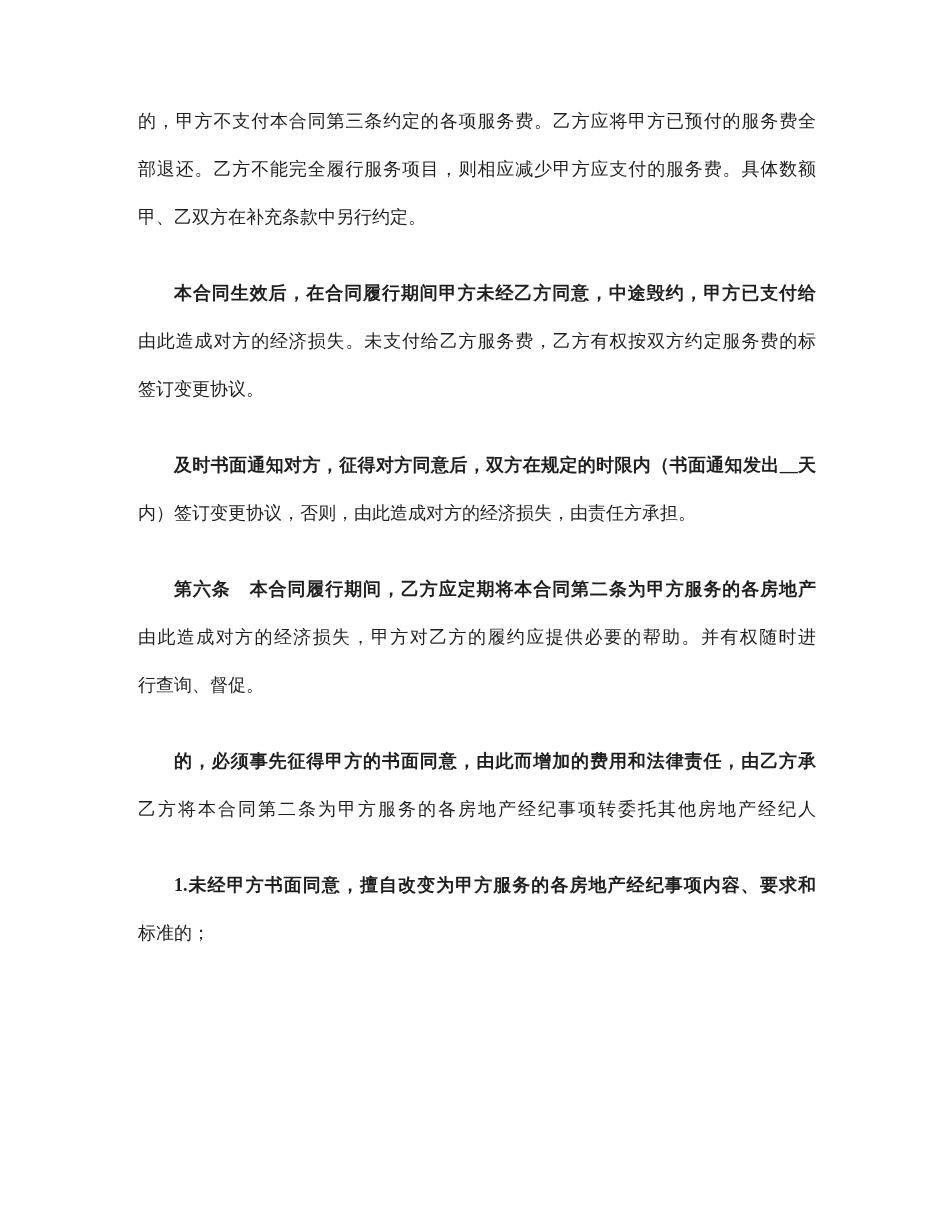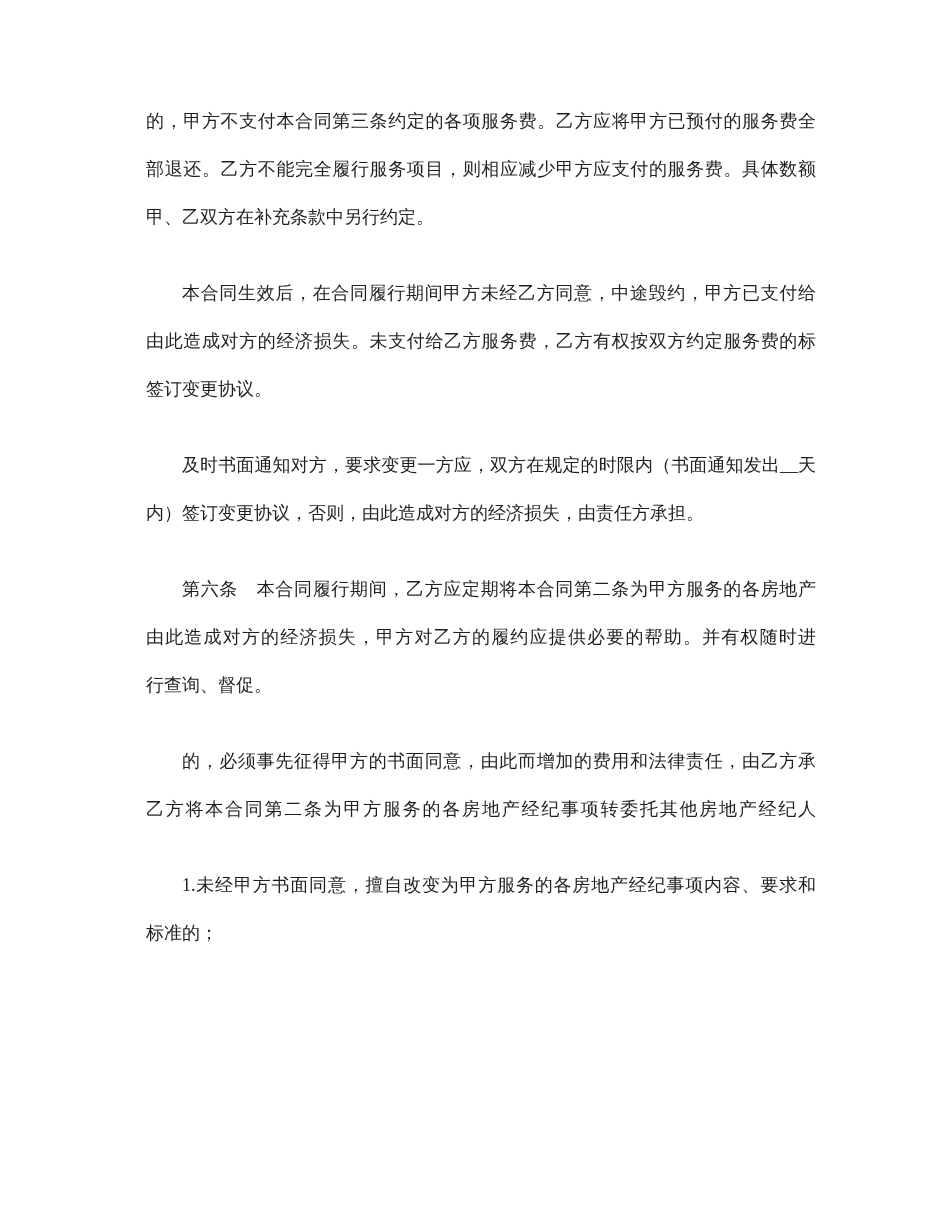--- a/index.html
+++ b/index.html
@@ -17,55 +17,56 @@
   .doc-body {
     position: absolute;
     top: 97px;
     left: 138px;
     width: 678px;
     color: #1f1f1f;
     font-family: "Liberation Serif", "DejaVu Serif", serif;
     font-size: 18px;
   }
   .para {
-    margin: 0 0 28px 8px;
+    margin: 0 0 28px 0;
     padding: 0;
   }
   .line {
     height: 48px;
     line-height: 48px;
     text-align: justify;
     text-align-last: justify;
     overflow: hidden;
     white-space: normal;
   }
   .line.last {
     text-align-last: left;
   }
   .para.indent .line:first-child {
     text-indent: 2em;
+    font-weight: bold;
   }
 </style>
 </head>
 <body>
 
 <div class="page">
   <div class="doc-body" style="color: rgb(31, 31, 31);">
       <div class="para">
         <div class="line">的，甲方不支付本合同第三条约定的各项服务费。乙方应将甲方已预付的服务费全</div>
         <div class="line">部退还。乙方不能完全履行服务项目，则相应减少甲方应支付的服务费。具体数额</div>
         <div class="line last">甲、乙双方在补充条款中另行约定。</div>
       </div>
       <div class="para indent">
         <div class="line">本合同生效后，在合同履行期间甲方未经乙方同意，中途毁约，甲方已支付给</div>
         <div class="line">由此造成对方的经济损失。未支付给乙方服务费，乙方有权按双方约定服务费的标准，</div>
         <div class="line last">签订变更协议。</div>
       </div>
       <div class="para indent">
-        <div class="line">及时书面通知对方，要求变更一方应，双方在规定的时限内（书面通知发出__天</div>
+        <div class="line">及时书面通知对方，征得对方同意后，双方在规定的时限内（书面通知发出__天</div>
         <div class="line last">内）签订变更协议，否则，由此造成对方的经济损失，由责任方承担。</div>
       </div>
       <div class="para indent">
         <div class="line">第六条　本合同履行期间，乙方应定期将本合同第二条为甲方服务的各房地产</div>
         <div class="line">由此造成对方的经济损失，甲方对乙方的履约应提供必要的帮助。并有权随时进</div>
         <div class="line last">行查询、督促。</div>
       </div>
       <div class="para indent">
         <div class="line last">的，必须事先征得甲方的书面同意，由此而增加的费用和法律责任，由乙方承担。</div>
         <div class="line">乙方将本合同第二条为甲方服务的各房地产经纪事项转委托其他房地产经纪人</div>

